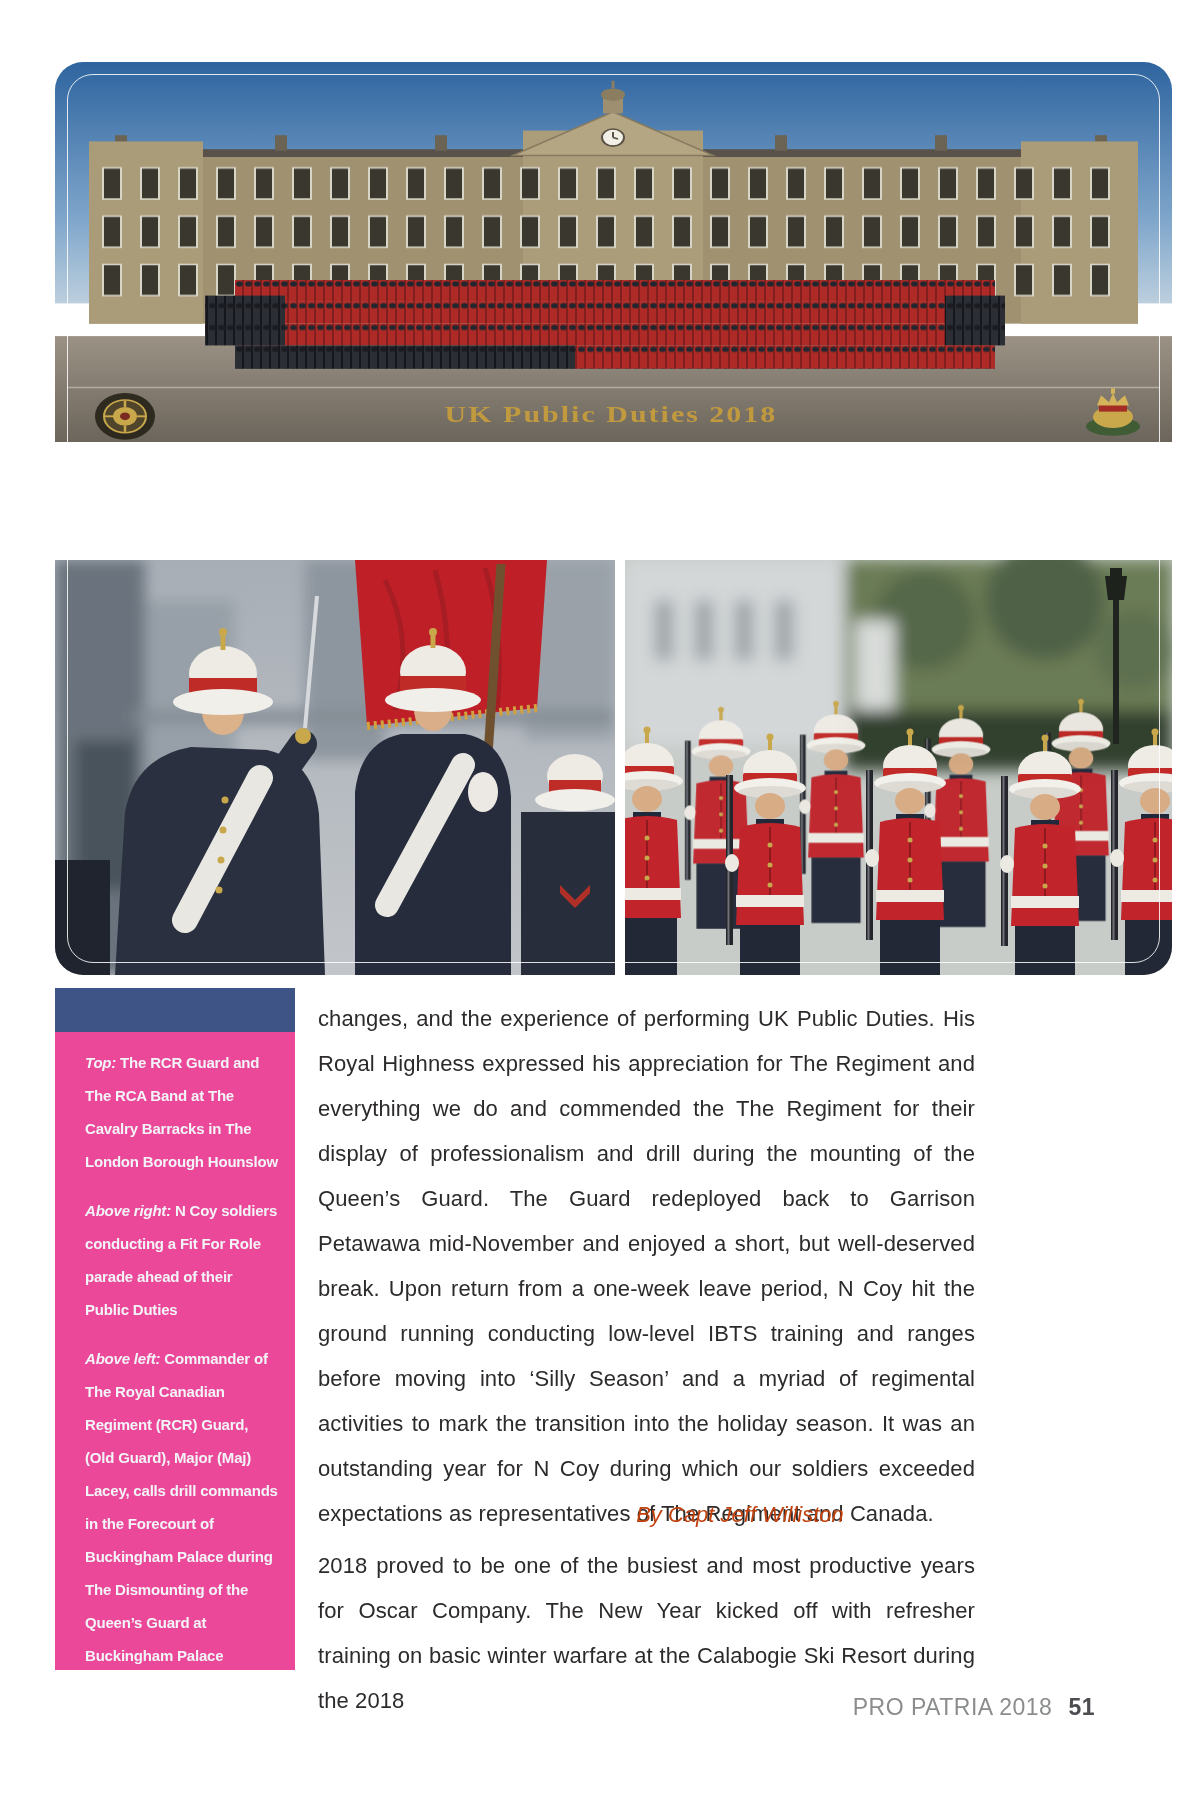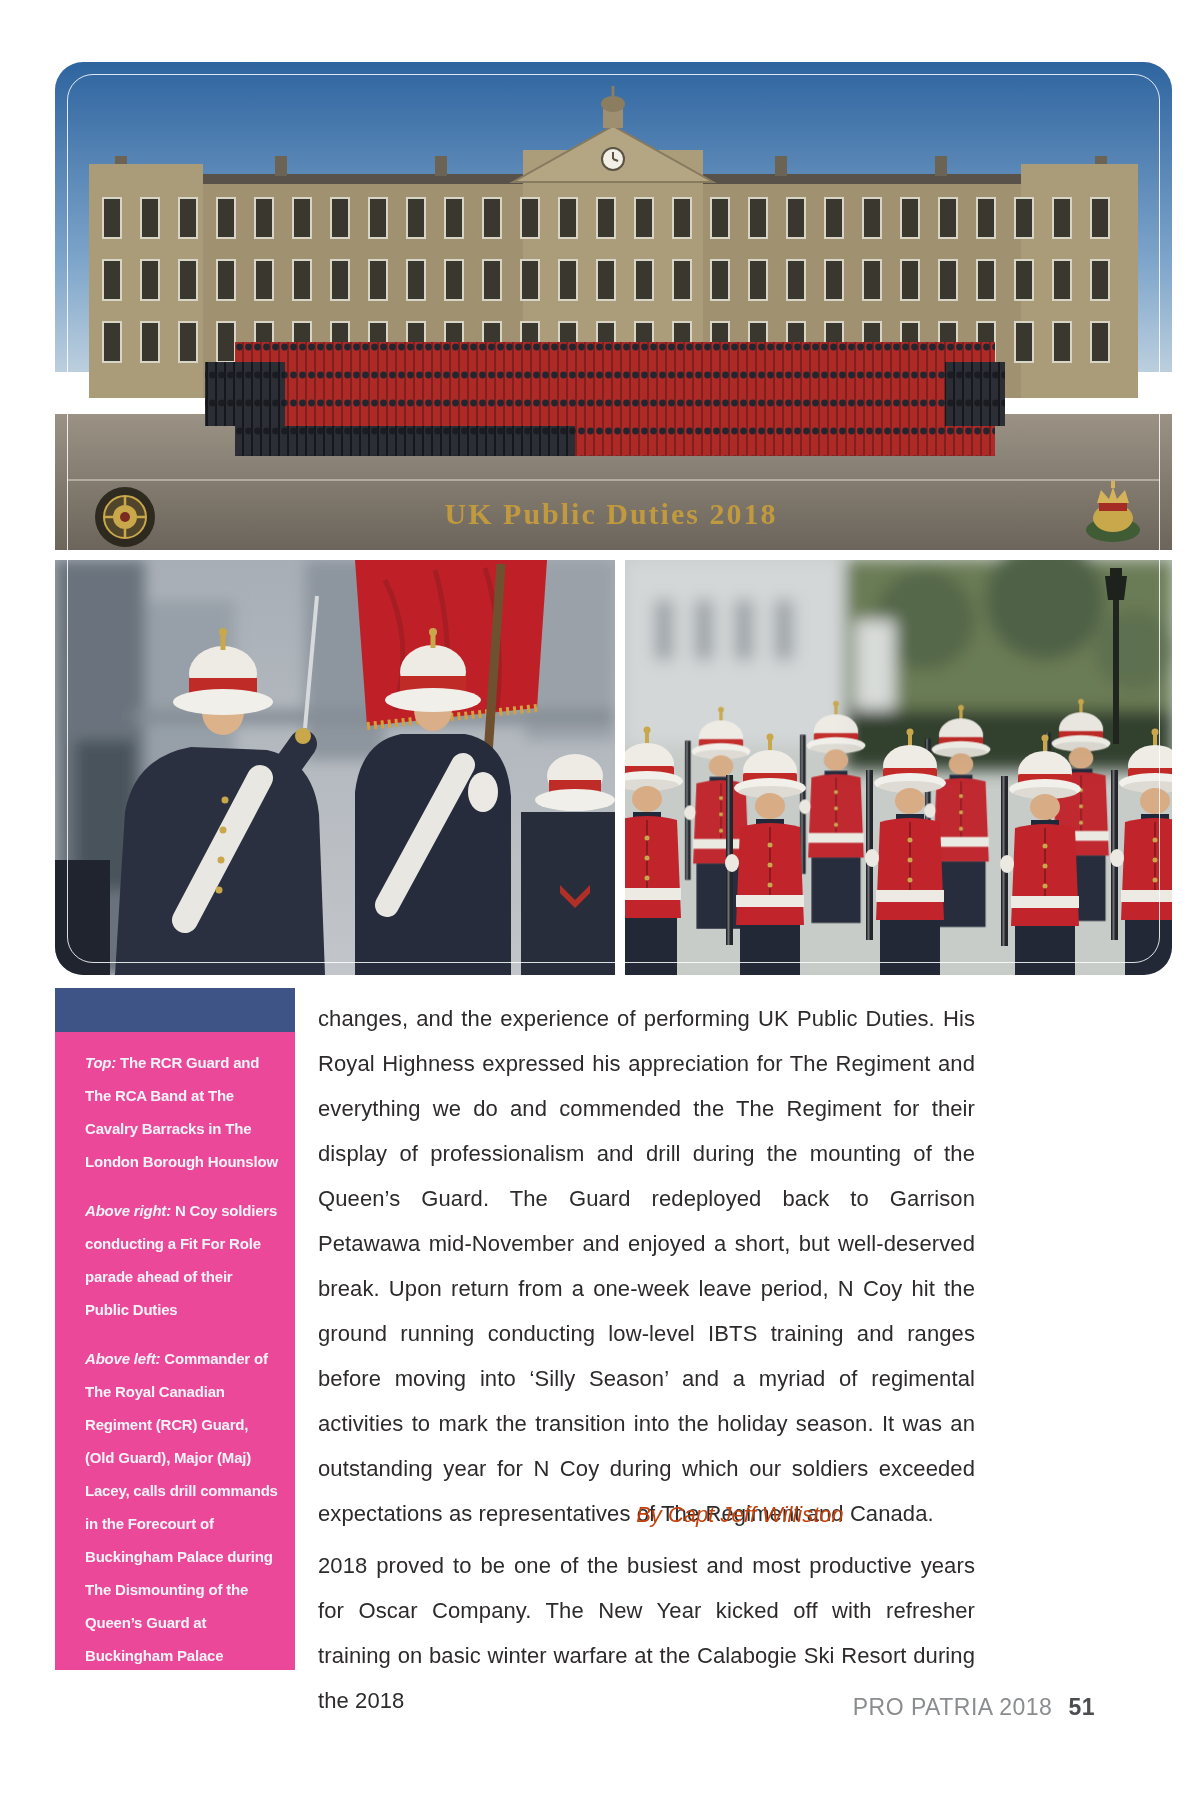--- a/index.html
+++ b/index.html
@@ -3,21 +3,21 @@
 <meta charset="utf-8">
 <style>
   html,body{margin:0;padding:0;background:#e8e8e8;}
   .page{position:relative;width:1200px;height:1800px;background:#ffffff;
         font-family:"Liberation Sans",sans-serif;overflow:hidden;margin:0 auto;}
 
   
   .montage{position:absolute;left:55px;top:62px;width:1117px;height:913px;}
   .photo{position:absolute;overflow:hidden;}
   .photo svg{display:block;width:100%;height:100%;}
-  .photo-top{left:0;top:0;width:1117px;height:488px;border-radius:28px 28px 0 0;}
+  .photo-top{left:0;top:0;width:1117px;height:380px;border-radius:28px 28px 0 0;}
   .photo-bl{left:0;top:498px;width:560px;height:415px;border-radius:0 0 0 28px;}
   .photo-br{left:570px;top:498px;width:547px;height:415px;border-radius:0 0 28px 0;}
   .montage-outline{position:absolute;inset:12px;border:1.5px solid rgba(255,255,255,.85);
         border-radius:26px;pointer-events:none;z-index:5;}
 
   
   .sidebar{position:absolute;left:55px;top:988px;width:240px;height:682px;background:#ec4899;}
   .sidebar-band{position:absolute;left:0;top:0;width:100%;height:44px;background:#3e5486;}
   .sidebar-text{position:absolute;left:30px;top:58px;width:195px;color:#f2f4f8;
         font-size:15px;font-weight:700;line-height:33px;letter-spacing:-0.2px;}

